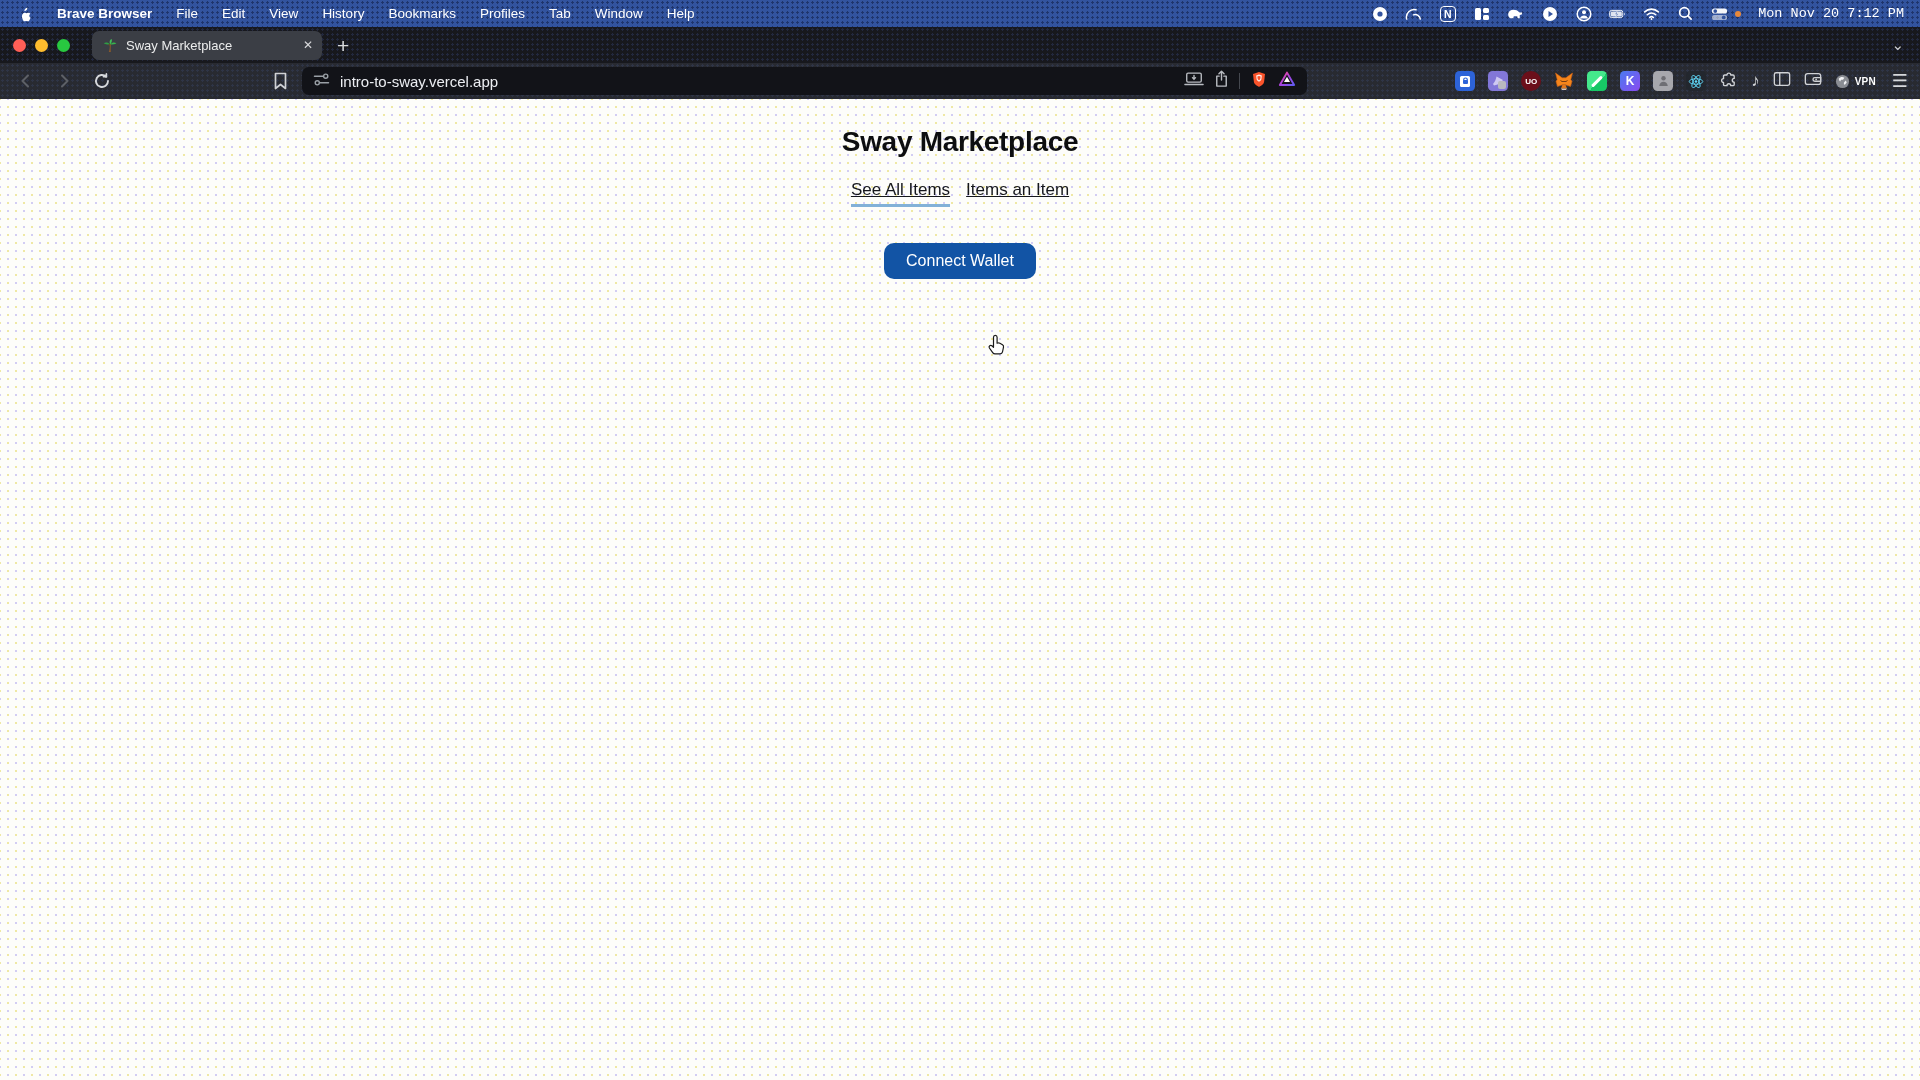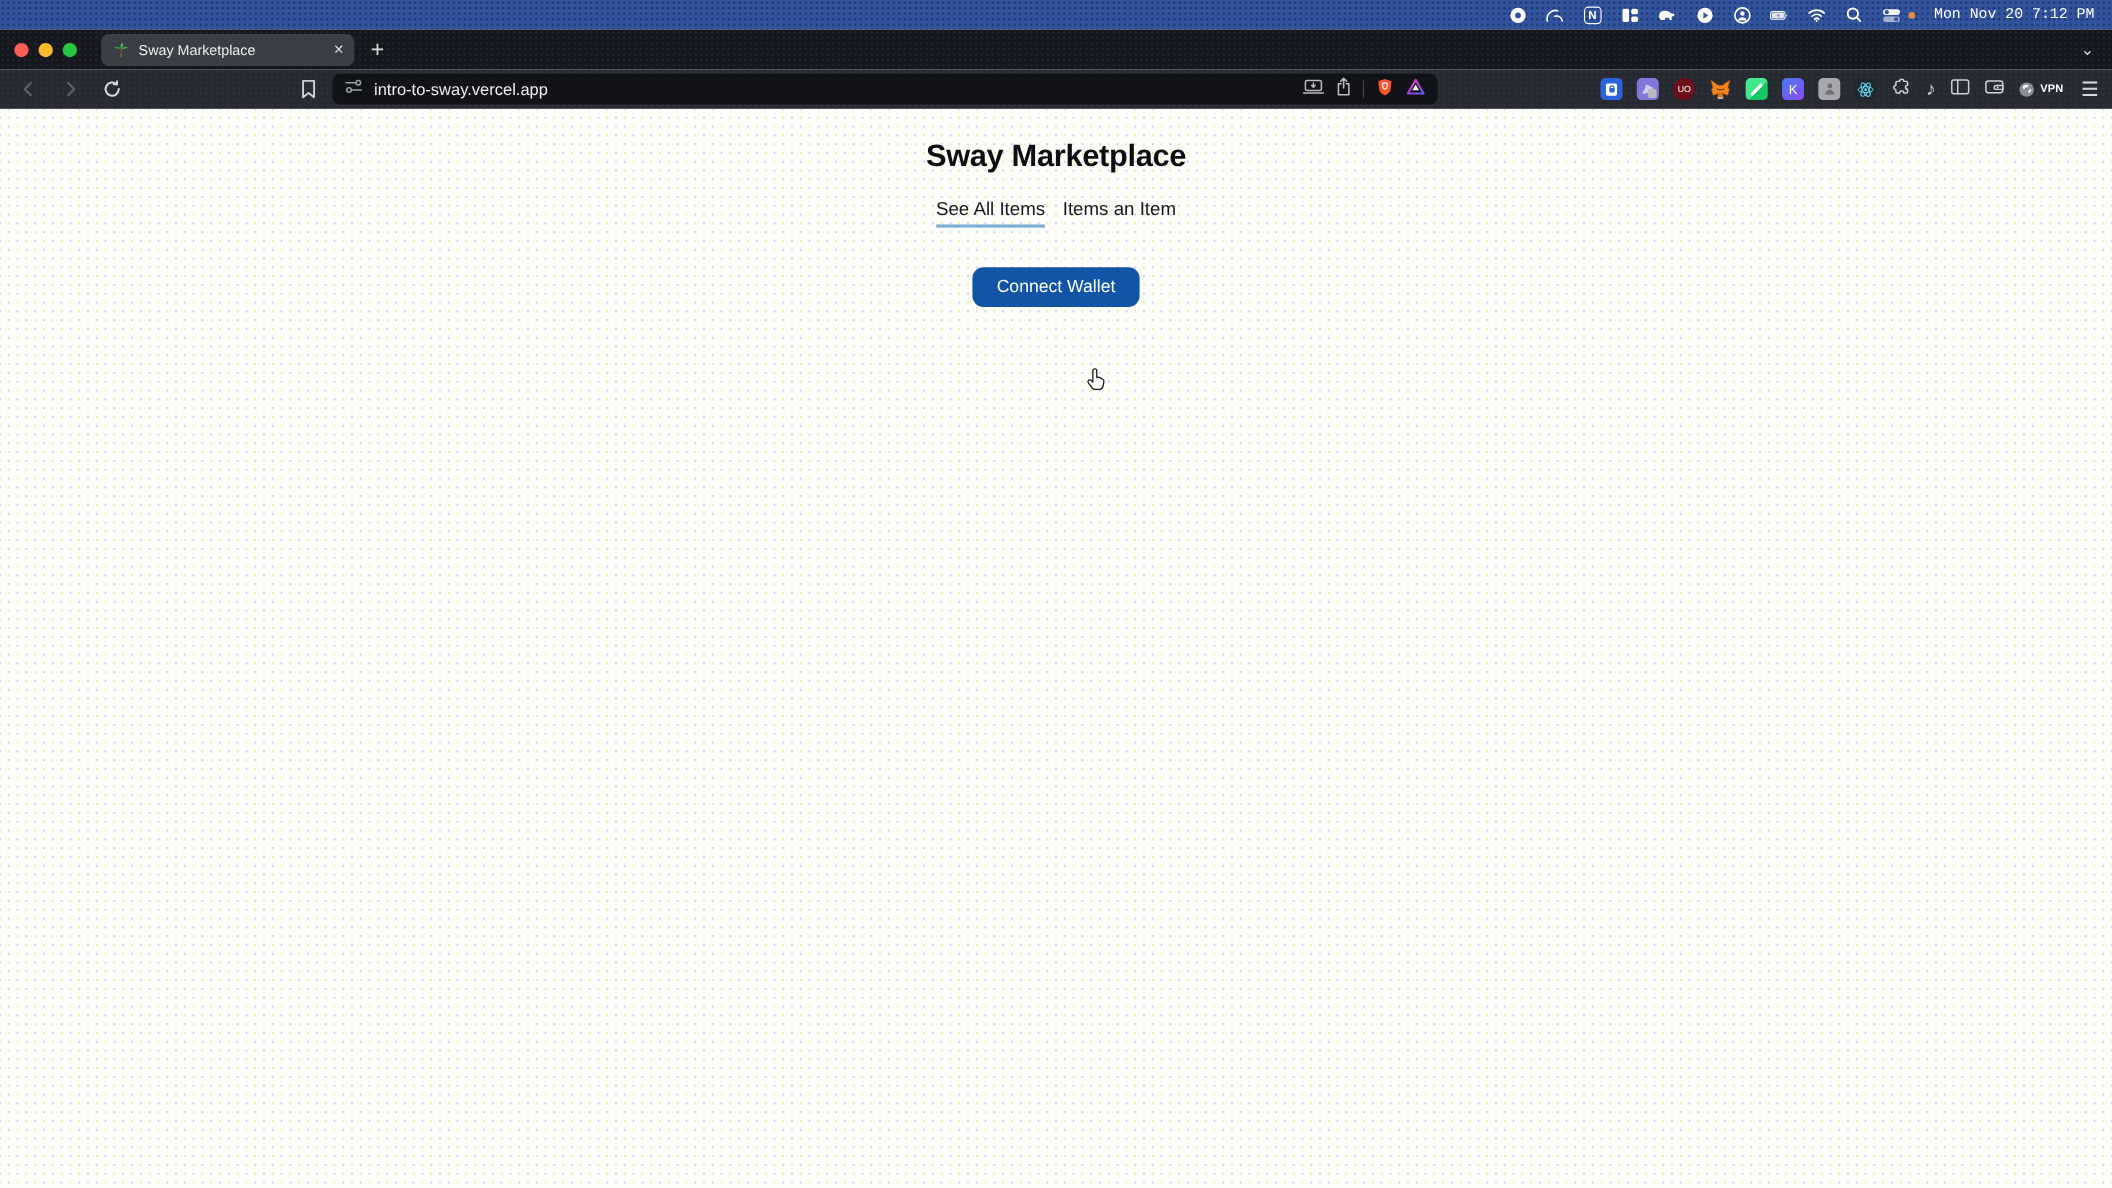--- a/index.html
+++ b/index.html
@@ -76,21 +76,21 @@
     background: #121318; border-radius: 7px;
     display: flex; align-items: center; gap: 10px; padding: 0 11px;
   }
   .url-text { color: #eceef2; font-size: 15px; white-space: nowrap; }
   .urlbar-spacer { flex: 1; }
   .url-divider { width: 1px; height: 16px; background: #45484f; }
   .ext-cluster { margin-left: auto; display: flex; align-items: center; gap: 13px; }
   .ext {
     width: 20px; height: 20px; border-radius: 4.5px;
     display: flex; align-items: center; justify-content: center;
-    font-size: 11px; font-weight: 400; color: #fff; position: relative; overflow: hidden;
+    font-size: 11px; font-weight: 700; color: #fff; position: relative; overflow: hidden;
   }
   .ext-1password { background: #2d63d8; }
   .ext-purple { background: #8277d8; }
   .ext-purple .corner { position: absolute; right: 2px; bottom: 2px; width: 8px; height: 8px; background: #b9b9bf; border-radius: 2px; }
   .ext-ublock { background: #6b0f1a; border-radius: 50%; font-size: 8px; }
   .ext-metamask { background: transparent; }
   .ext-green { background: linear-gradient(135deg, #45e88c 55%, #17c766 55%); }
   .ext-green .slash { width: 14px; height: 3px; background: #fff; transform: rotate(-45deg); border-radius: 2px; }
   .ext-keplr { background: linear-gradient(135deg, #4a7bf0, #8a4af0); font-size: 12px; }
   .ext-grey { background: #a7a7ad; }
@@ -110,36 +110,53 @@
       radial-gradient(#d2cdf3 1.1px, transparent 1.35px);
     background-size: 16px 16px;
     background-position: 0 0, 8px 8px, 8px 0, 0 8px;
     text-align: center;
   }
   .page-title {
     padding-top: 27px;
     font-size: 28px; font-weight: 700; letter-spacing: -0.3px;
     color: #0d0e10;
   }
-  .page-nav { margin-top: 22px; display: inline-flex; gap: 16px; font-size: 17px; color: #15171c; }
+  .page-nav { margin-top: 22px; display: inline-flex; gap: 16px; font-size: 17px; color: #15171c; text-decoration: underline; }
   .page-nav-tab { padding-bottom: 4px; cursor: default; }
   .page-nav-tab.active { border-bottom: 3.5px solid var(--active-tab-underline); }
   .connect-row { margin-top: 36px; }
   .connect-btn {
     background: var(--connect-button);
     color: #fff; border: none; border-radius: 10px;
     font-family: "Liberation Sans", sans-serif;
     font-size: 16px; padding: 9px 22px; cursor: pointer;
   }
   .cursor-pointer { position: absolute; left: 985px; top: 235px; pointer-events: none; }
 </style>
 </head>
 <body>
 
 <div class="menubar">
+  <div class="mb-left">
+    <span class="mi">
+      <svg width="15" height="17" viewBox="0 0 17 20">
+          <path fill="#fff" d="M11.9 3.1c.1 1-.3 2-.9 2.7-.7.8-1.7 1.3-2.6 1.2-.1-.9.4-1.9 1-2.6.6-.7 1.8-1.3 2.5-1.3zM14.7 17c-.5 1.1-1.1 2.2-2 2.2-.8 0-1.1-.5-2.1-.5s-1.4.5-2.1.5c-.9 0-1.6-1.1-2.1-2.2-1.1-2.3-1.2-5.1-.1-6.5.7-.9 1.6-1.4 2.5-1.4.9 0 1.5.5 2.2.5.7 0 1.1-.5 2.2-.5.8 0 1.6.5 2.2 1.2-1.9 1.1-1.6 3.9.2 4.6-.3.8-.6 1.4-.9 2.1z"></path>
+        </svg>
+    </span>
+    <span class="mb-item mb-app">Brave Browser</span>
+    <span class="mb-item">File</span>
+    <span class="mb-item">Edit</span>
+    <span class="mb-item">View</span>
+    <span class="mb-item">History</span>
+    <span class="mb-item">Bookmarks</span>
+    <span class="mb-item">Profiles</span>
+    <span class="mb-item">Tab</span>
+    <span class="mb-item">Window</span>
+    <span class="mb-item">Help</span>
+  </div>
   <div class="mb-right">
     <span class="mi">
       <svg width="16" height="16" viewBox="0 0 16 16">
           <circle cx="8" cy="8" r="7" fill="#fff"></circle>
           <circle cx="8" cy="8" r="2.6" fill="#32539e"></circle>
         </svg>
     </span>
     <span class="mi">
       <svg width="18" height="16" viewBox="0 0 20 16" fill="none" stroke="#fff" stroke-width="1.7" stroke-linecap="round">
           <path d="M2 14 A 9 9 0 0 1 13 3"></path>

